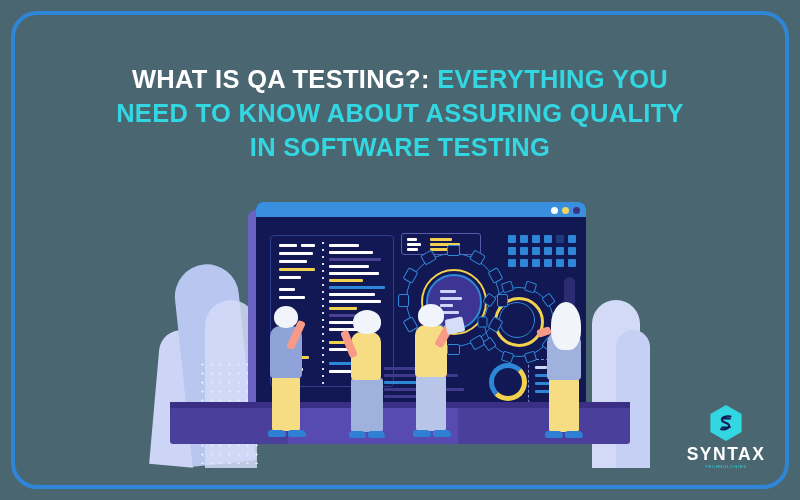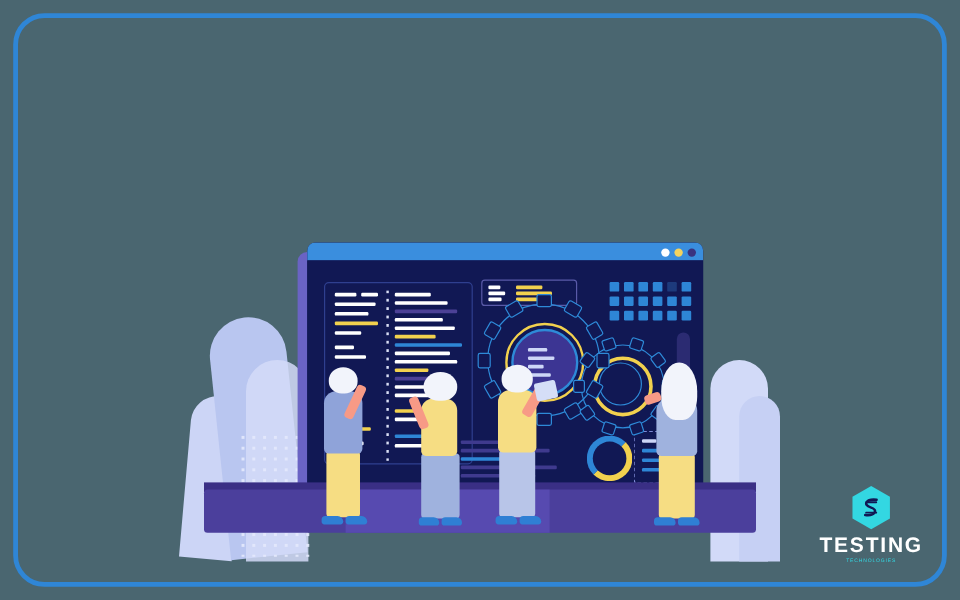--- a/index.html
+++ b/index.html
@@ -347,20 +347,25 @@
     text-transform: uppercase;
   }
 </style>
 </head>
 <body>
 
 <div id="canvas">
 
   <div id="frame"></div>
 
+  <div id="heading">
+    <span class="ln"><span class="tx-white">WHAT IS QA TESTING?:</span><span class="tx-cyan"> EVERYTHING YOU</span></span>
+    <span class="ln tx-cyan">NEED TO KNOW ABOUT ASSURING QUALITY</span>
+    <span class="ln tx-cyan">IN SOFTWARE TESTING</span>
+  </div>
 
   <div class="leaf" id="leafL2"></div>
   <div class="leaf" id="leafL1"></div>
   <div class="leaf" id="leafL3"></div>
   <div id="leafdots"></div>
   <div class="leaf" id="leafR1"></div>
   <div class="leaf" id="leafR2"></div>
 
   <div id="monitor">
     <div id="mon-shadow"></div>
@@ -535,17 +540,17 @@
   </div>
 
   <div id="logo">
     <div id="hex">
       <svg width="34" height="38" viewBox="0 0 34 38" aria-hidden="true">
         <polygon points="17,1 32.6,10 32.6,28 17,37 1.4,28 1.4,10" fill="#33d7e2"></polygon>
         <path d="M21.5 12.5 C12.5 11.5, 10 17, 16.5 18.8 C23 20.6, 20.5 26.2, 12 25.2" stroke="#111854" stroke-width="2.1" fill="none" stroke-linecap="round"></path>
         <path d="M12.8 14.6 L21.2 14.6 M12.8 23.2 L21.2 23.2" stroke="#111854" stroke-width="1.6" stroke-linecap="round"></path>
       </svg>
     </div>
-    <div id="logoname">TESTING</div>
+    <div id="logoname">SYNTAX</div>
     <div id="logotag">TECHNOLOGIES</div>
   </div>
 
 </div>
 
 </body></html>

